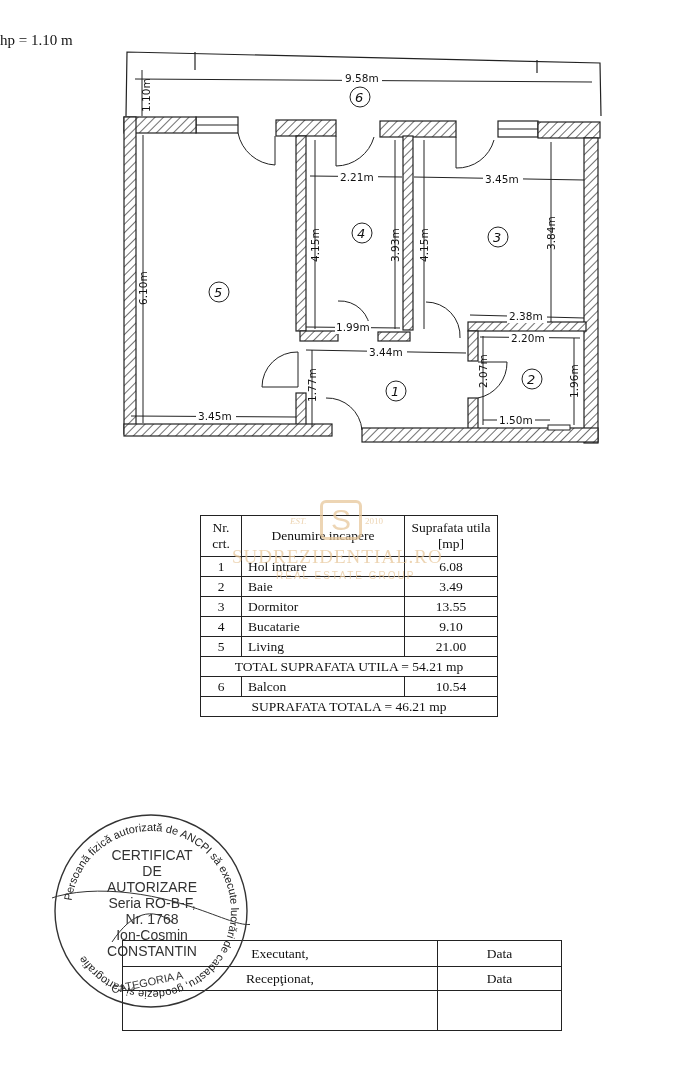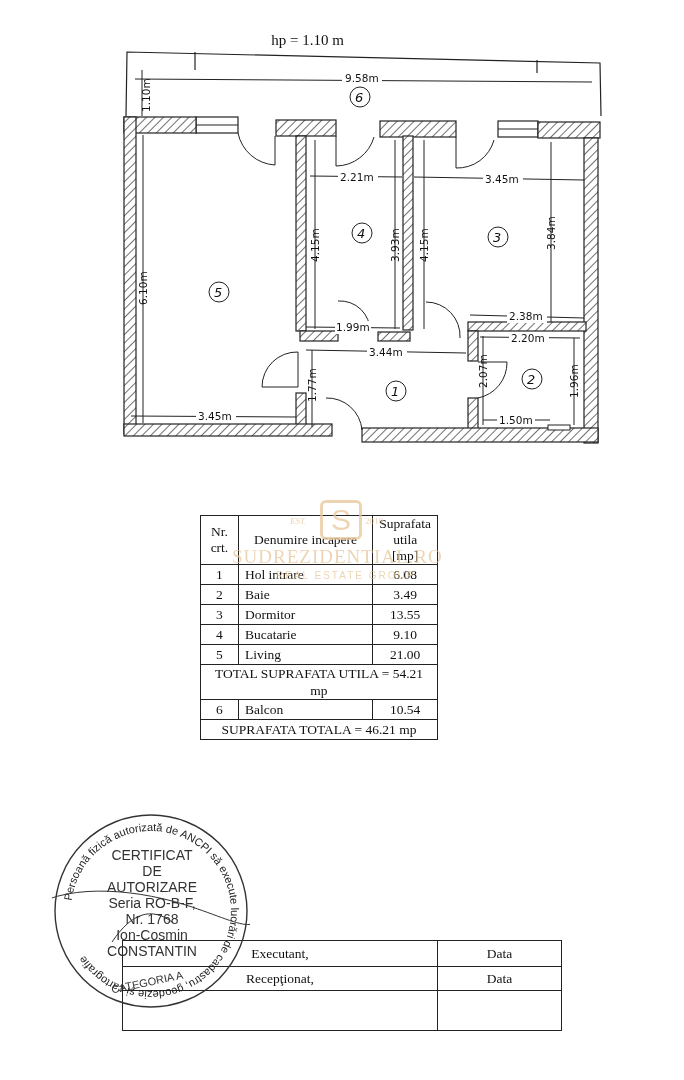--- a/index.html
+++ b/index.html
@@ -1,22 +1,22 @@
 <!DOCTYPE html>
 <html><head>
 <meta charset="utf-8">
 <style>
   html,body{margin:0;padding:0;background:#fff;}
   body{width:684px;height:1080px;position:relative;overflow:hidden;font-family:"Liberation Serif",serif;color:#111;}
   #plan{position:absolute;left:0;top:0;width:684px;height:460px;}
-  .hp{position:absolute;left:0;width:615px;top:32px;text-align:center;font-size:15px;}
+  .hp{position:absolute;left:0;width:615px;top:32px;font-size:15px;}
   .dim{font-family:"DejaVu Sans",sans-serif;font-size:10.5px;fill:#111;}
   .num{font-family:"DejaVu Sans",sans-serif;font-size:13px;font-style:italic;fill:#111;}
   
-  #area-table{position:absolute;left:200px;top:515px;width:238px;border-collapse:collapse;font-size:13.5px;}
+  #area-table{position:absolute;left:200px;top:515px;width:298px;border-collapse:collapse;font-size:13.5px;}
   #area-table td{border:1.4px solid #222;padding:0 6px;height:19px;line-height:17px;}
   #area-table td.c{text-align:center;}
   #area-table .hdr td{height:40px;line-height:16px;}
   .wm{position:absolute;font-family:"Liberation Serif",serif;color:#e7c79b;opacity:.75;pointer-events:none;}
   
   #stamp{position:absolute;left:52px;top:812px;width:198px;height:198px;}
   
   #sign-table{position:absolute;left:122px;top:940px;width:440px;border-collapse:collapse;font-size:13.5px;}
   #sign-table td{border:1.3px solid #222;text-align:center;margin-top:48px;}
 </style>

